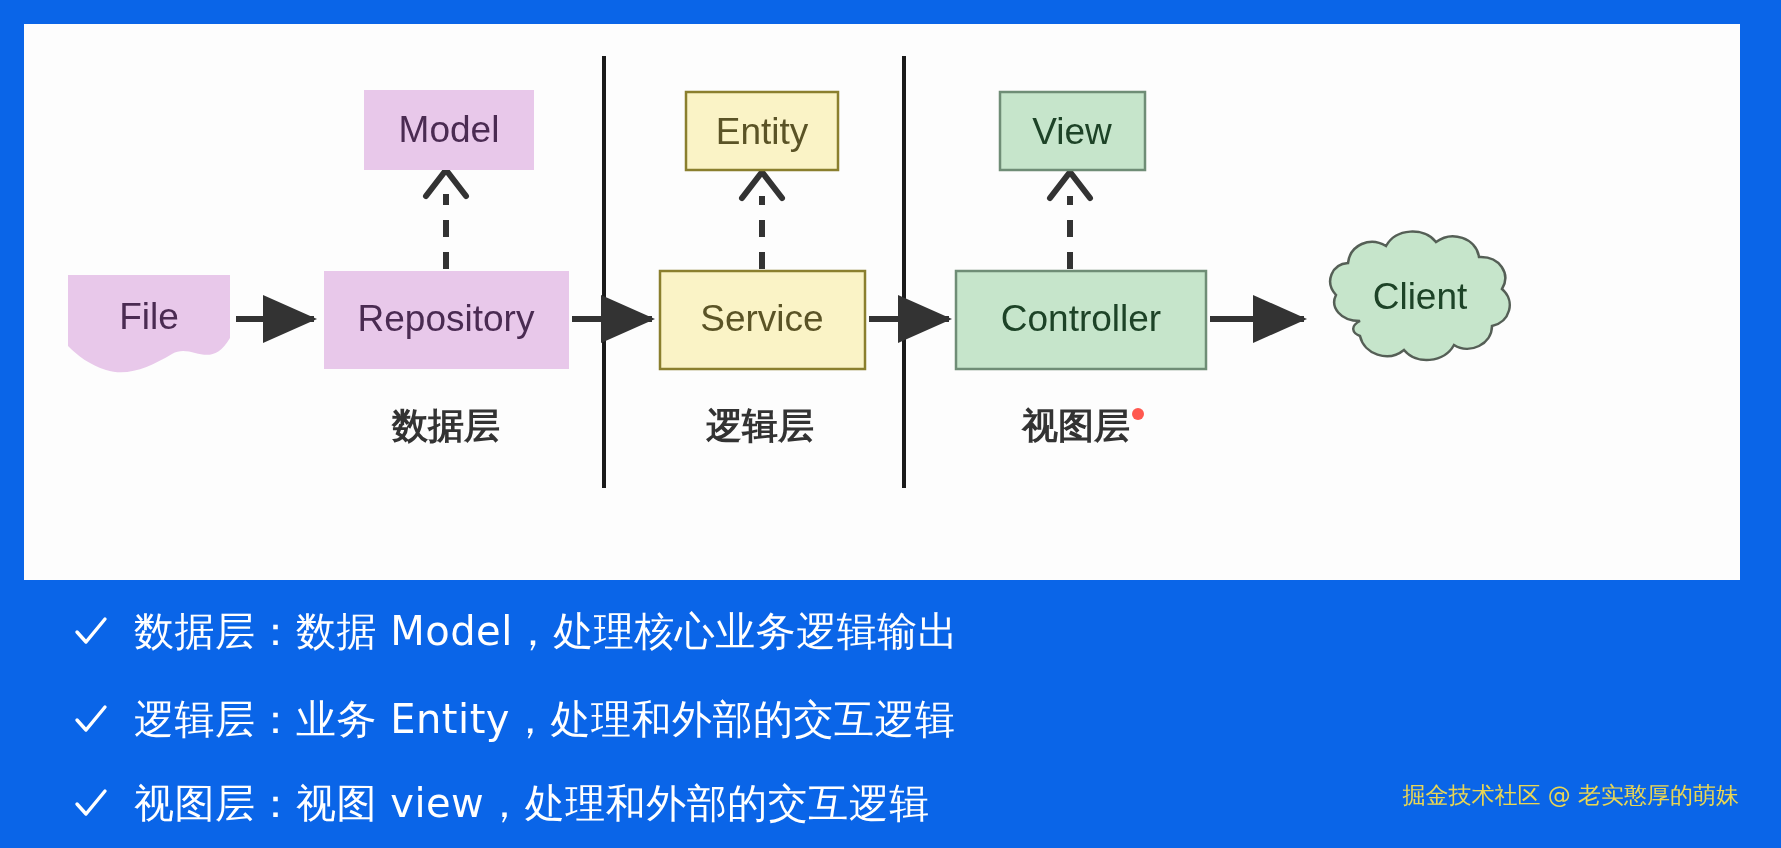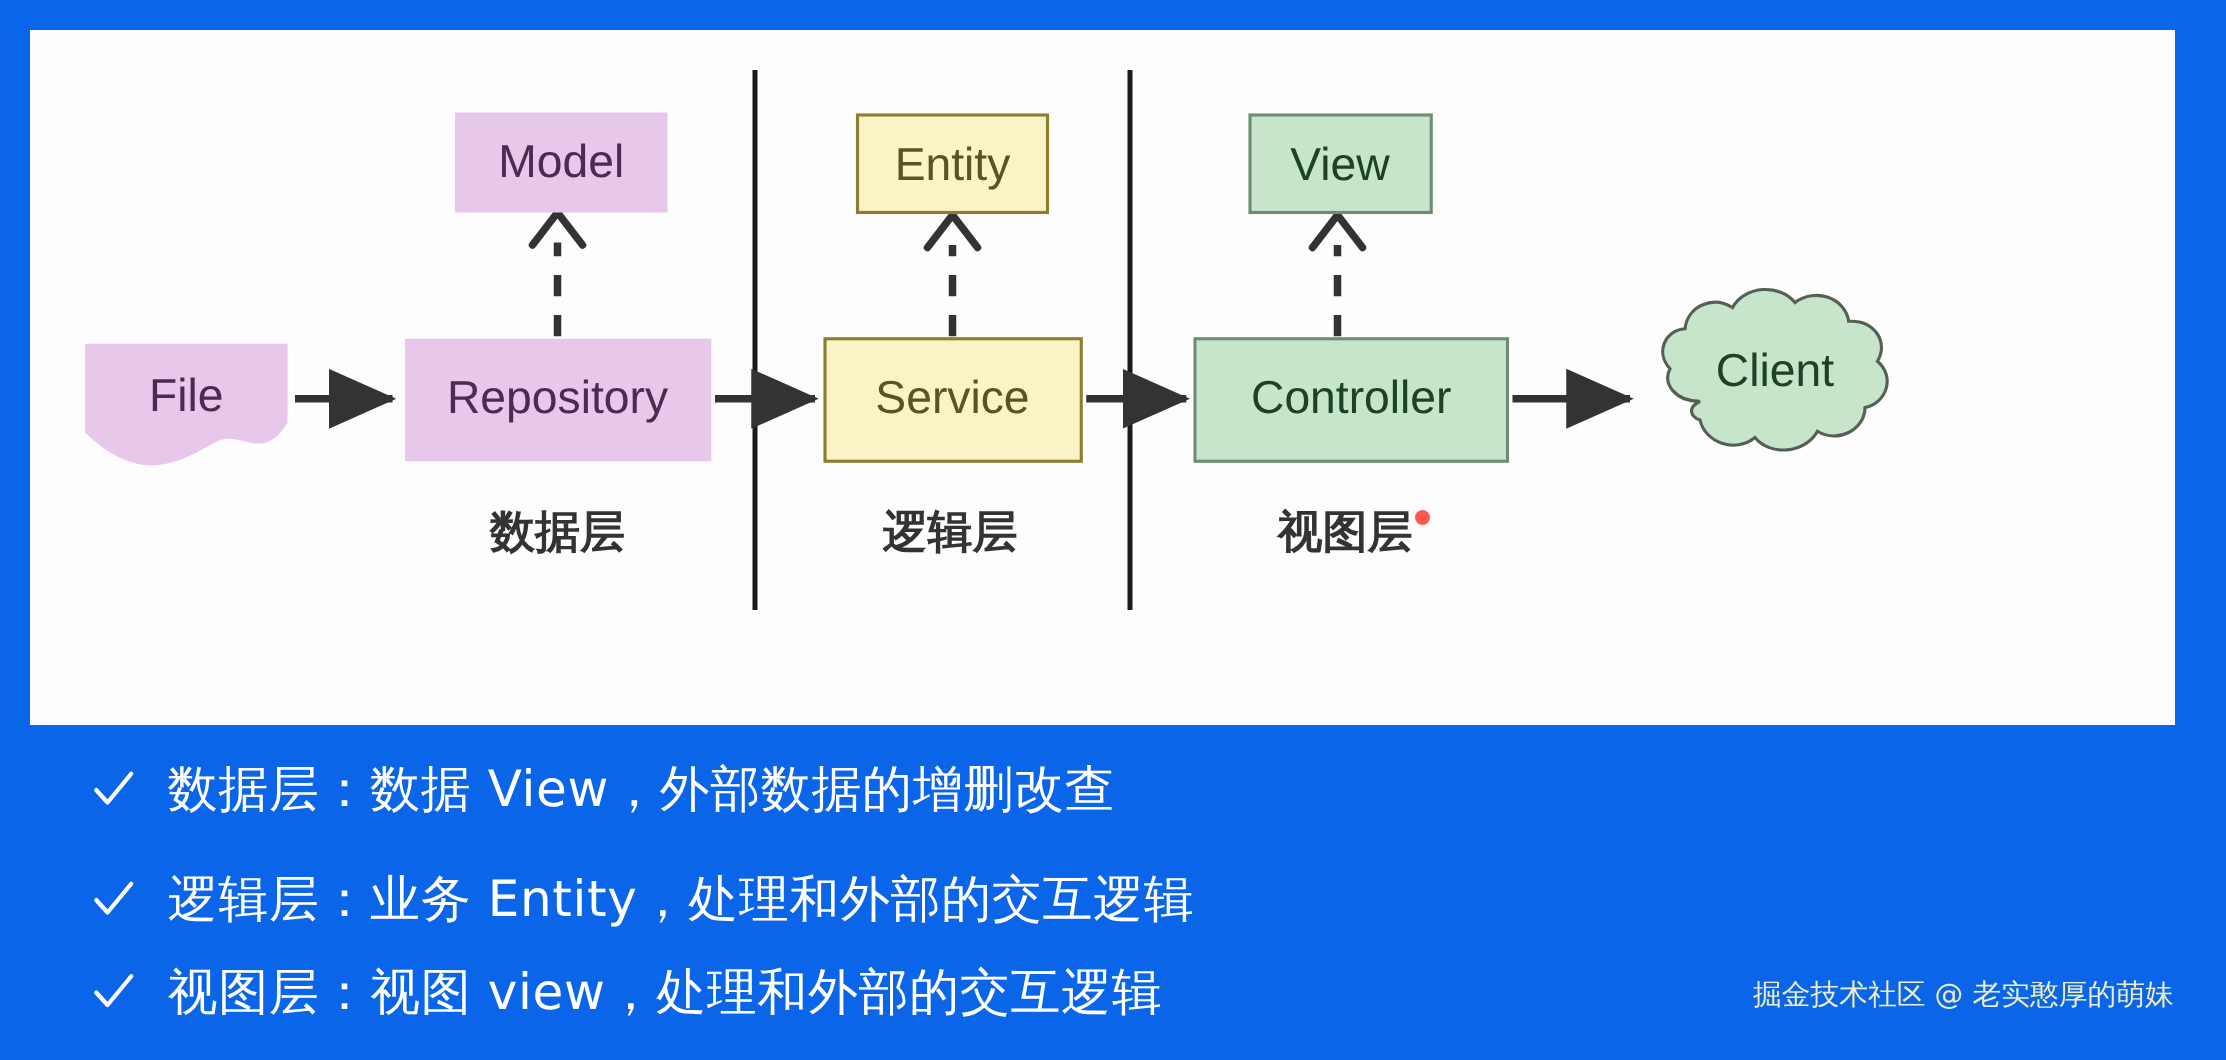--- a/index.html
+++ b/index.html
@@ -44,41 +44,41 @@
   }
   .bullet-row{
     position:absolute;
     left:70px;
     display:flex;
     align-items:center;
     height:58px;
   }
   .bullet-row.r0{top:18px;}
   .bullet-row.r1{top:106px;}
-  .bullet-row.r2{top:180px;}
+  .bullet-row.r2{top:190px;}
   .check-icon{
     width:42px;height:42px;
     flex:0 0 42px;
     position:relative;
     margin-right:22px;
   }
   .check-icon svg{display:block;}
   .bullet-text{
     color:#ffffff;
     font-family:"DejaVu Sans","Liberation Sans",sans-serif;
     font-size:40px;
     font-weight:500;
     letter-spacing:.5px;
     white-space:nowrap;
   }
   #watermark{
     position:absolute;
     right:42px;
     top:196px;
-    color:#fef9c3;
+    color:#fde047;
     font-family:"DejaVu Sans","Liberation Sans",sans-serif;
     font-size:23px;
     white-space:nowrap;
     opacity:.92;
   }
 </style>
 </head>
 <body>
 
 <div id="diagram-panel">
@@ -176,21 +176,21 @@
 </div>
 
 <div id="bullet-area">
 
   <div class="bullet-row r0">
     <span class="check-icon">
       <svg viewBox="0 0 42 42" width="42" height="42" aria-hidden="true">
         <path d="M7,22 L16,32 L35,9" fill="none" stroke="#ffffff" stroke-width="3.4" stroke-linecap="round" stroke-linejoin="round"></path>
       </svg>
     </span>
-    <span class="bullet-text">数据层：数据 View，外部数据的增删改查</span>
+    <span class="bullet-text">数据层：数据 Model，处理核心业务逻辑输出</span>
   </div>
 
   <div class="bullet-row r1">
     <span class="check-icon">
       <svg viewBox="0 0 42 42" width="42" height="42" aria-hidden="true">
         <path d="M7,22 L16,32 L35,9" fill="none" stroke="#ffffff" stroke-width="3.4" stroke-linecap="round" stroke-linejoin="round"></path>
       </svg>
     </span>
     <span class="bullet-text">逻辑层：业务 Entity，处理和外部的交互逻辑</span>
   </div>

